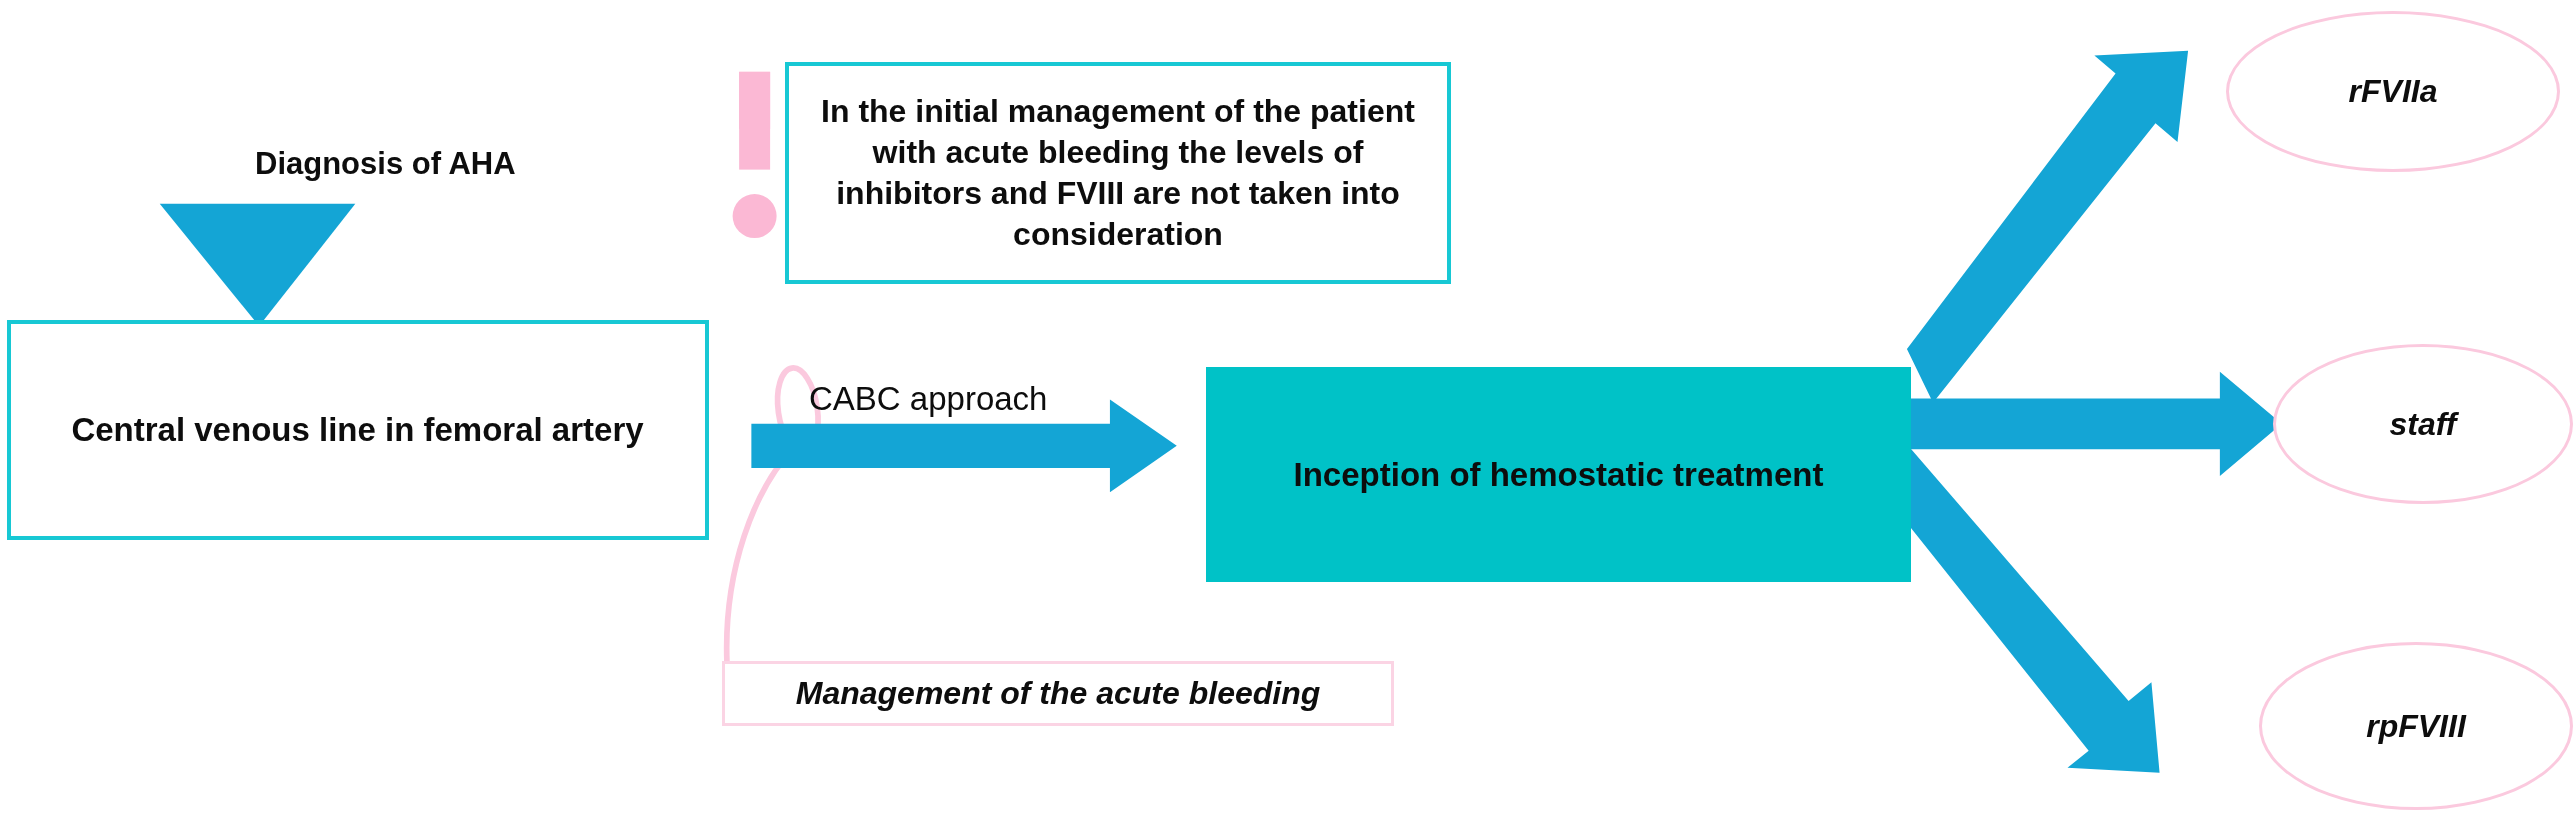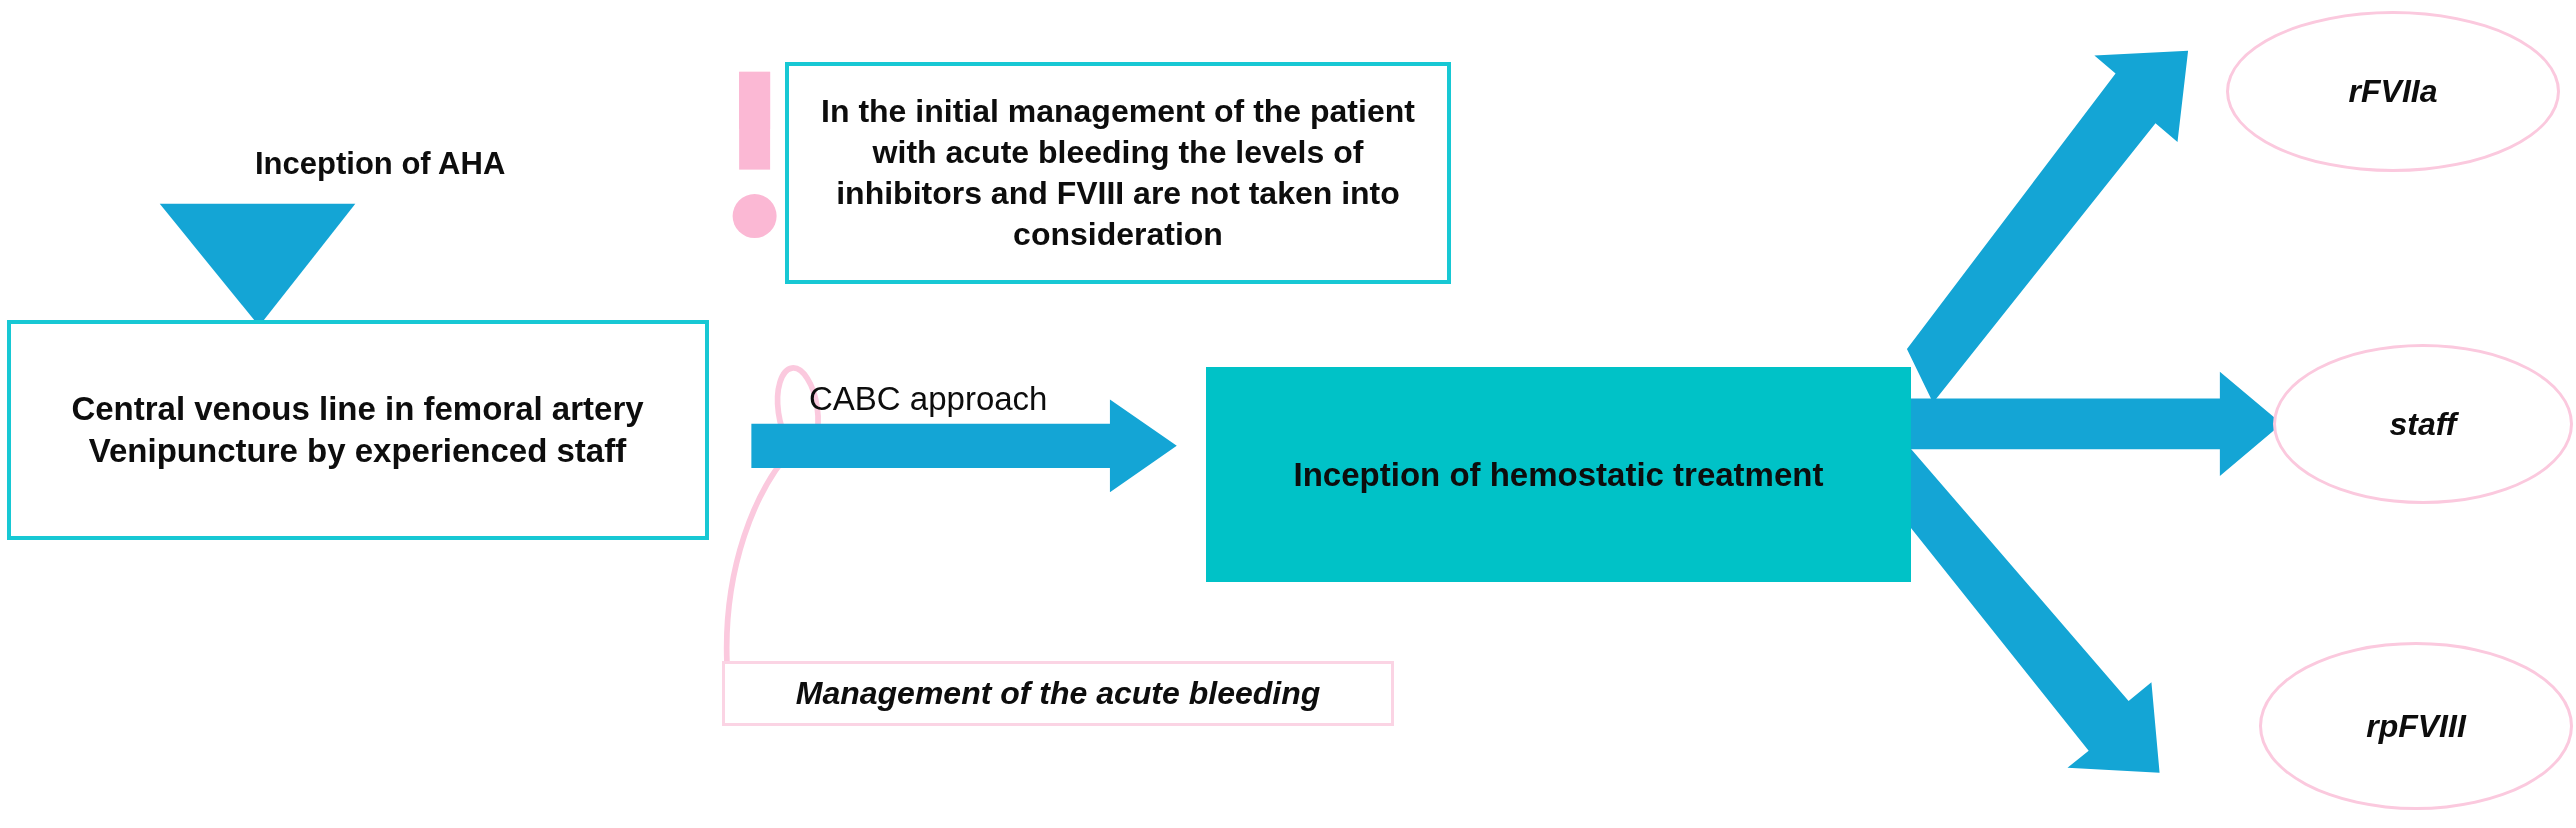--- a/index.html
+++ b/index.html
@@ -130,26 +130,25 @@
 
     <polygon points="922,520 1362,520 1362,490 1444,547 1362,604 1362,574 922,574" fill="#14a5d5"></polygon>
 
     <polygon points="2340,428 2596,90 2570,68 2685,62 2672,174 2645,151 2372,494" fill="#14a5d5"></polygon>
 
     <polygon points="2340,489 2724,489 2724,456 2800,520 2724,584 2724,551 2340,551" fill="#14a5d5"></polygon>
 
     <polygon points="2340,545 2612,860 2640,837 2650,948 2537,942 2563,921 2310,604" fill="#14a5d5"></polygon>
   </svg>
 
-  <div class="abs label" id="diagnosis-label">Inception of AHA</div>
+  <div class="abs label" id="diagnosis-label">Diagnosis of AHA</div>
 
   <div class="abs box box-teal" id="procedure-box">
     <div>
       <div>Central venous line in femoral artery</div>
-      <div>Venipuncture by experienced staff</div>
     </div>
   </div>
 
   <div class="abs box box-teal" id="note-box">In the initial management of the patient with acute bleeding the levels of inhibitors and FVIII are not taken into consideration</div>
 
   <div class="abs label" id="cabc-label">CABC approach</div>
 
   <div class="abs box box-pink" id="bleeding-box">Management of the acute bleeding</div>
 
   <div class="abs" id="hemostatic-box">Inception of hemostatic treatment</div>

